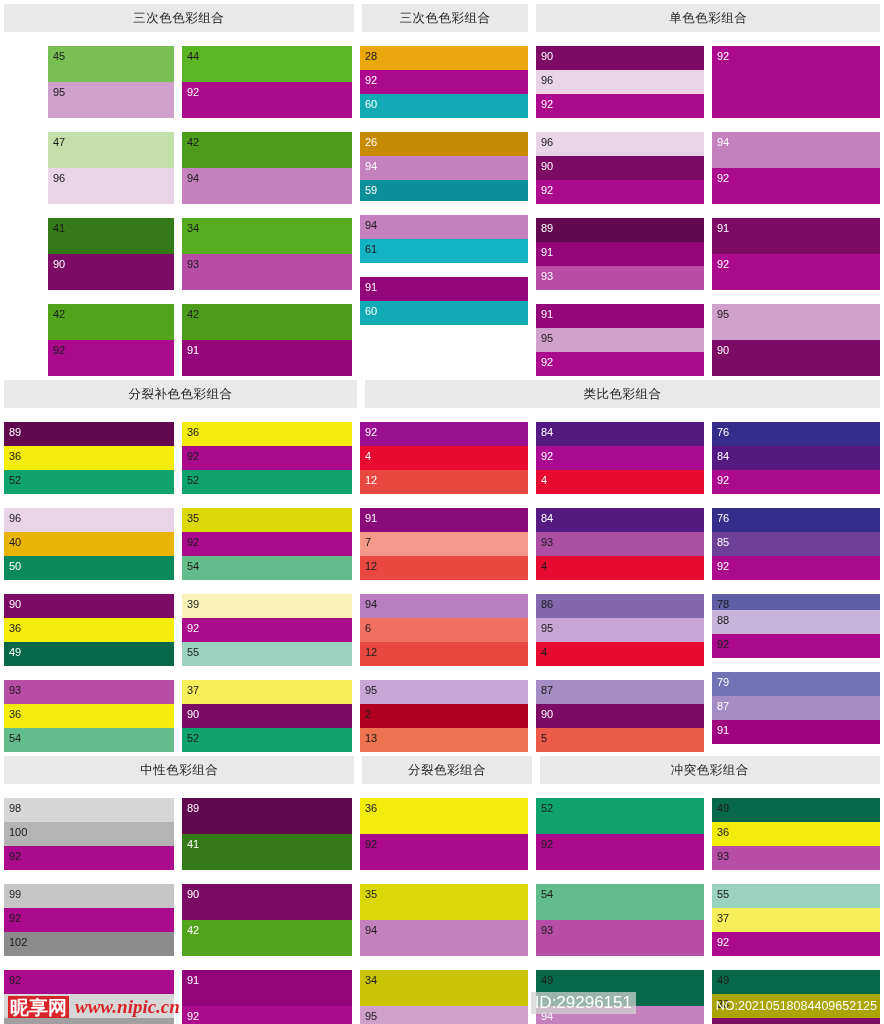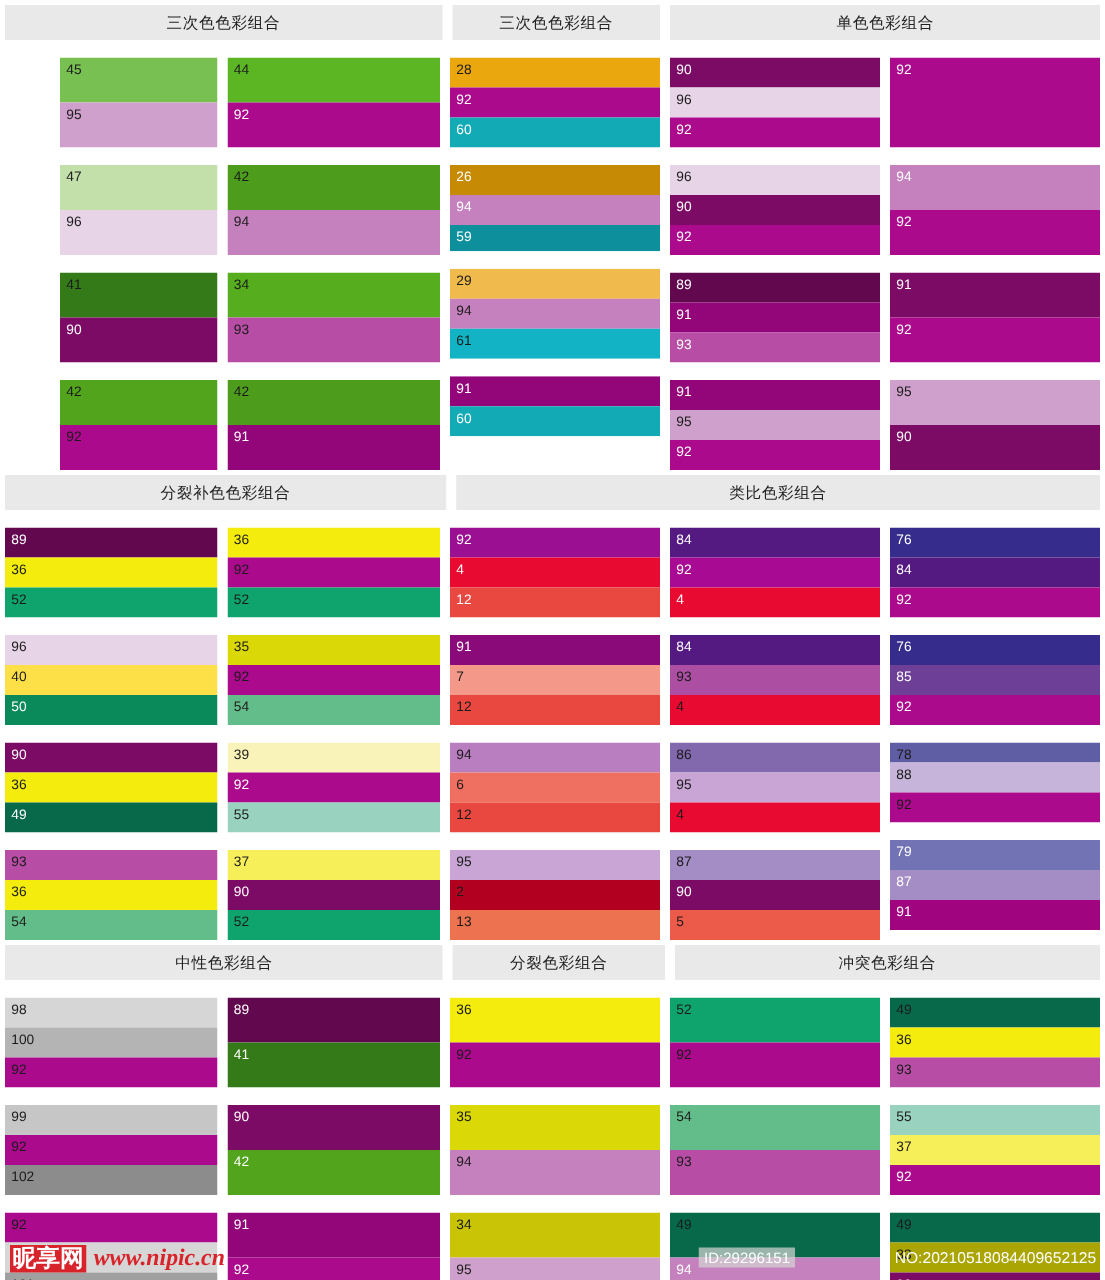--- a/index.html
+++ b/index.html
@@ -59,21 +59,21 @@
     font-family:"DejaVu Sans",sans-serif;
   }
   .wm-url{
     color:#d8232a;font-weight:bold;font-style:italic;
     font-size:19px;line-height:20px;
     font-family:"Liberation Serif",serif;
   }
   .wm-id{
     position:absolute;right:248px;bottom:10px;
     background:rgba(210,210,210,0.72);
-    color:#ffffff;font-size:12px;
+    color:#ffffff;font-size:17px;
     padding:1px 4px;z-index:50;
   }
   .wm-no{
     position:absolute;right:3px;bottom:10px;
     color:#ffffff;font-size:12.5px;
     padding:1px 4px;z-index:50;
   }
 </style>
 </head>
 <body style="background: rgb(255, 255, 255);">
@@ -172,23 +172,20 @@
                 <span class="num" style="color: rgb(255, 255, 255);">26</span>
               </div>
               <div class="swatch" style="height: 24px; background: rgb(197, 129, 189);">
                 <span class="num" style="color: rgb(255, 255, 255);">94</span>
               </div>
               <div class="swatch" style="height: 21px; background: rgb(14, 143, 156);">
                 <span class="num" style="color: rgb(255, 255, 255);">59</span>
               </div>
             </div>
             <div class="palette">
-              <div class="swatch" style="height: 24px; background: rgb(240, 187, 76);">
-                <span class="num" style="color: rgb(27, 27, 27);">29</span>
-              </div>
               <div class="swatch" style="height: 24px; background: rgb(197, 129, 189);">
                 <span class="num" style="color: rgb(27, 27, 27);">94</span>
               </div>
               <div class="swatch" style="height: 24px; background: rgb(17, 179, 196);">
                 <span class="num" style="color: rgb(27, 27, 27);">61</span>
               </div>
             </div>
             <div class="palette">
               <div class="swatch" style="height: 24px; background: rgb(147, 6, 122);">
                 <span class="num" style="color: rgb(255, 255, 255);">91</span>
@@ -292,21 +289,21 @@
                 <span class="num" style="color: rgb(27, 27, 27);">36</span>
               </div>
               <div class="swatch" style="height: 24px; background: rgb(15, 163, 109);">
                 <span class="num" style="color: rgb(27, 27, 27);">52</span>
               </div>
             </div>
             <div class="palette">
               <div class="swatch" style="height: 24px; background: rgb(231, 213, 231);">
                 <span class="num" style="color: rgb(27, 27, 27);">96</span>
               </div>
-              <div class="swatch" style="height: 24px; background: #fde047;">
+              <div class="swatch" style="height: 24px; background: #eab308;">
                 <span class="num" style="color: rgb(27, 27, 27);">40</span>
               </div>
               <div class="swatch" style="height: 24px; background: rgb(10, 138, 90);">
                 <span class="num" style="color: rgb(255, 255, 255);">50</span>
               </div>
             </div>
             <div class="palette">
               <div class="swatch" style="height: 24px; background: rgb(124, 11, 101);">
                 <span class="num" style="color: rgb(255, 255, 255);">90</span>
               </div>

